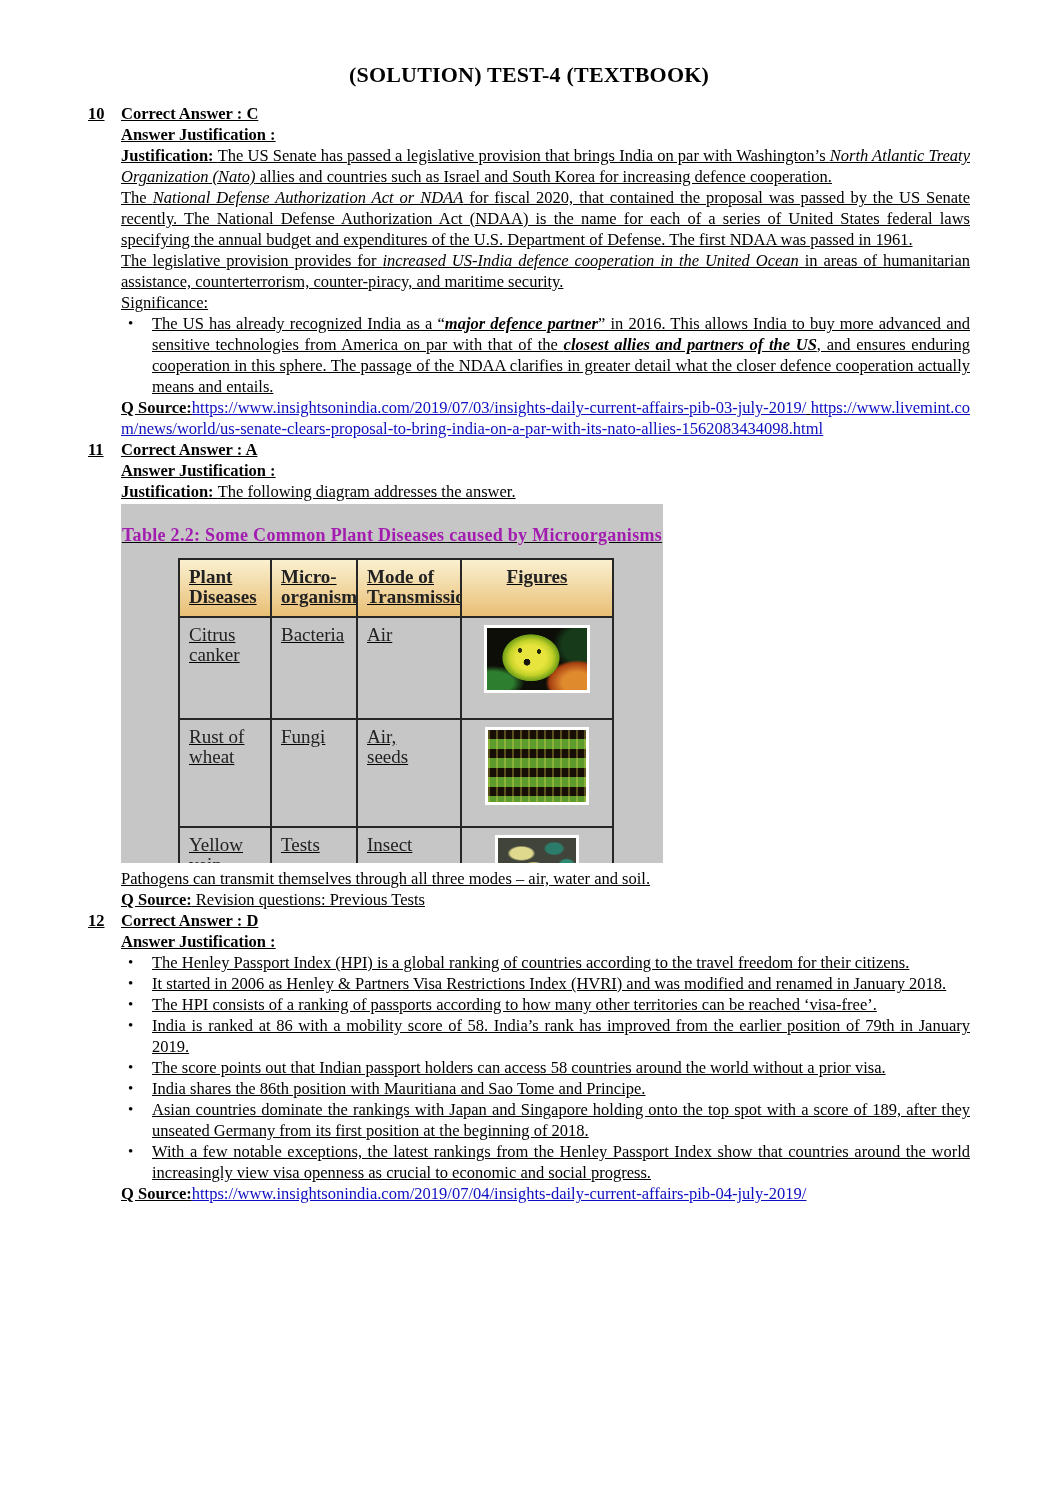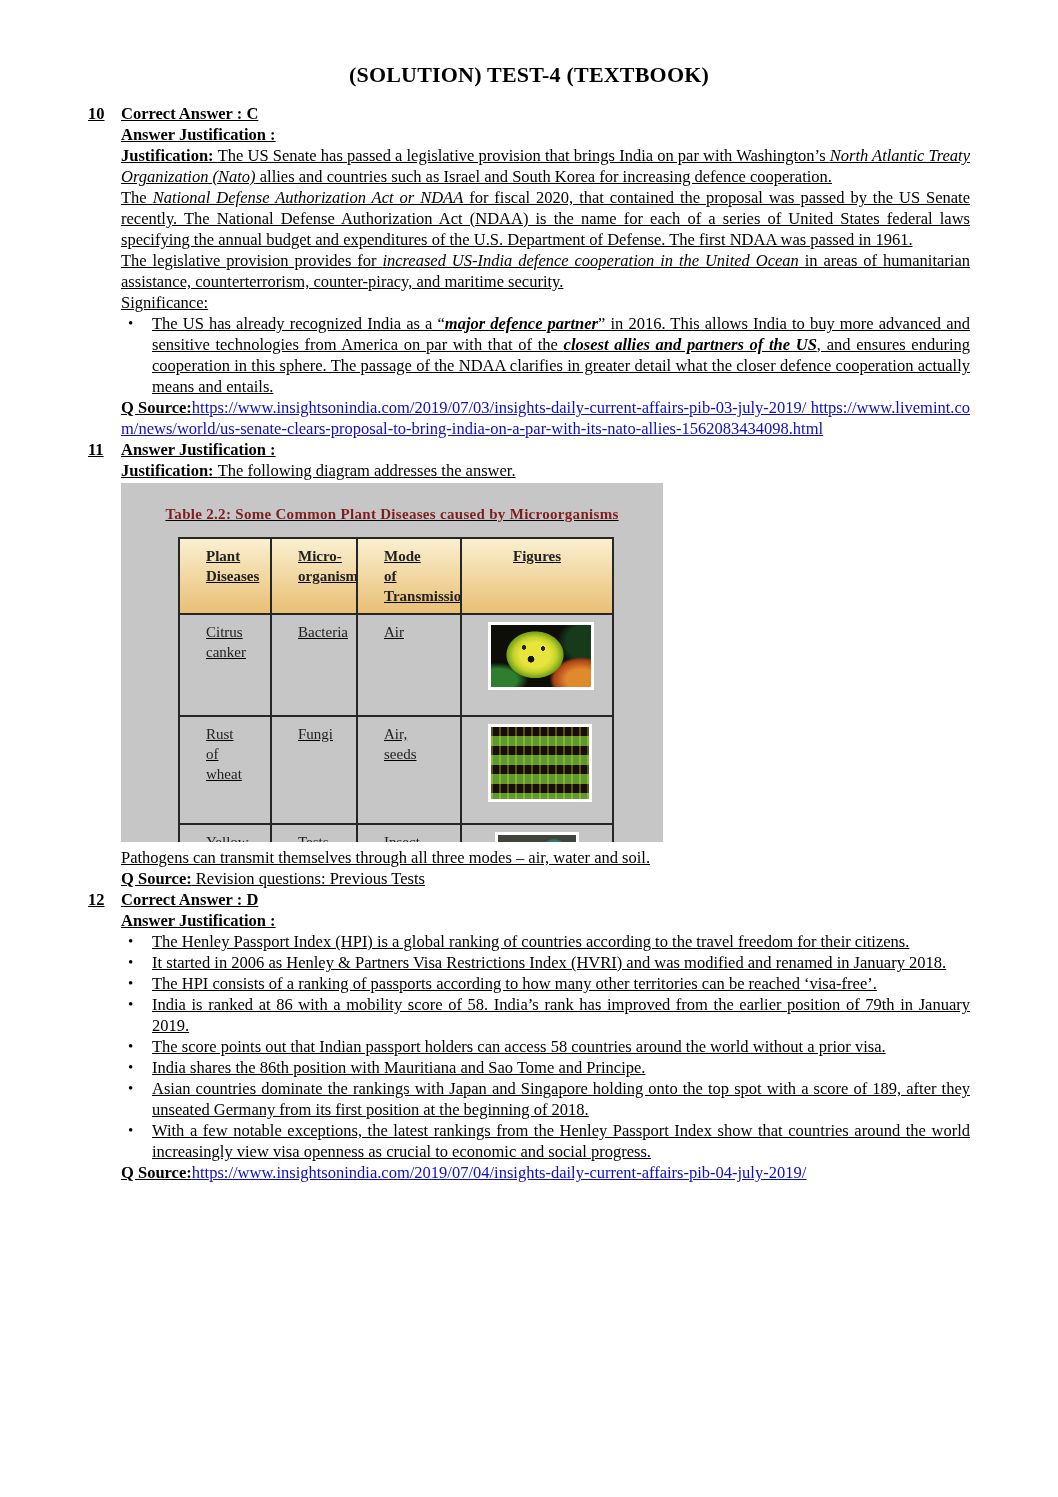--- a/index.html
+++ b/index.html
@@ -51,37 +51,37 @@
     width:542px;height:359px;
     margin:2px 0 5px 0;
     background:var(--figure-bg, #c6c6c6);
     box-sizing:border-box;
     overflow:hidden;
   }
   .fig-title{
     margin-top:22px;
     text-align:center;
     font-weight:bold;
-    font-size:15px;
+    font-size:18px;
     letter-spacing:0.3px;
-    color:#7f1d1d;
+    color:#a21caf;
     line-height:18px;
   }
   table.fig-table{
     border-collapse:collapse;
     margin:14px 0 0 57px;
     table-layout:fixed;
     width:434px;
     border:2px solid #262626;
   }
   .fig-table th,.fig-table td{
     border:2px solid #262626;
-    padding:7px 26px;
+    padding:7px 9px;
     vertical-align:top;
-    font-size:15px;
+    font-size:19px;
     line-height:20px;
     color:#222;
     text-align:left;
     overflow:hidden;
   }
   .fig-table th{
     background:linear-gradient(var(--hdr-top,#faf0d0), var(--hdr-bot,#e9bf75));
     font-weight:bold;
     height:42px;
   }
@@ -145,20 +145,21 @@
           <div class="bullet">
             <span class="marker">•</span>
             <div class="btext"><span>The US has already recognized India as a “</span><span class="s-b s-i">major defence partner</span><span>” in 2016. This allows India to buy more advanced and sensitive technologies from America on par with that of the </span><span class="s-b s-i">closest allies and partners of the US</span><span>, and ensures enduring cooperation in this sphere. The passage of the NDAA clarifies in greater detail what the closer defence cooperation actually means and entails.</span></div>
           </div>
           <div class="para"><span class="s-b">Q Source:</span><a class="s-l">https://www.insightsonindia.com/2019/07/03/insights-daily-current-affairs-pib-03-july-2019/</a><span> </span><a class="s-l">https://www.livemint.com/news/world/us-senate-clears-proposal-to-bring-india-on-a-par-with-its-nato-allies-1562083434098.html</a></div>
         </div>
       </div>
       <div class="item">
         <div class="item-num">11</div>
         <div class="item-body">
+          <div class="para"><span class="s-b">Correct Answer : A</span></div>
           <div class="para"><span class="s-b">Answer Justification :</span></div>
           <div class="para"><span class="s-b">Justification: </span><span>The following diagram addresses the answer.</span></div>
           <div class="figure">
             <div class="fig-title">Table 2.2: Some Common Plant Diseases caused by Microorganisms</div>
             <table class="fig-table">
               <colgroup>
                 <col class="c1">
                 <col class="c2">
                 <col class="c3">
                 <col class="c4">

